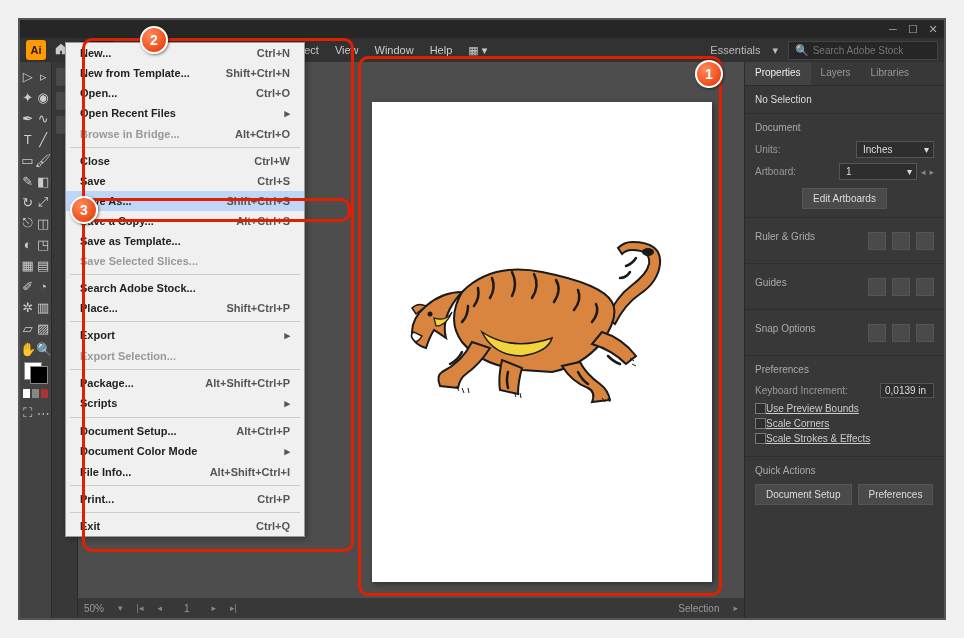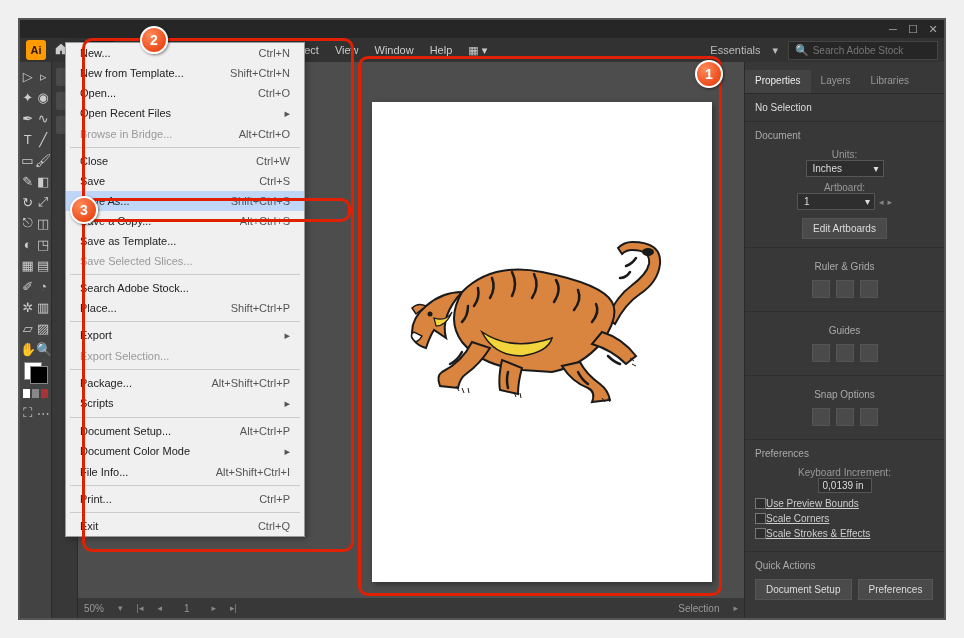--- a/index.html
+++ b/index.html
@@ -25,39 +25,39 @@
 .tool-fill .sw2 { position: absolute; width: 18px; height: 18px; background: #000; border: 1px solid #888; right: 2px; bottom: 0; }
 .tool-modes { display: flex; width: 28px; margin-top: 4px; }
 .tool-modes div { width: 9px; height: 9px; margin: 0 1px; }
 .panel-strip { width: 26px; background: #383838; border-right: 1px solid #2a2a2a; display: flex; flex-direction: column; align-items: center; padding-top: 6px; gap: 6px; }
 .panel-strip .pi { width: 18px; height: 18px; background: #4a4a4a; border-radius: 2px; }
 .canvas-area { flex: 1; background: #4d4d4d; position: relative; overflow: hidden; }
 .artboard { position: absolute; left: 294px; top: 40px; width: 340px; height: 480px; background: #fff; box-shadow: 2px 2px 6px rgba(0,0,0,0.4); }
 .tiger-svg { position: absolute; left: 30px; top: 130px; width: 280px; height: 200px; }
 .statusbar { position: absolute; bottom: 0; left: 0; right: 0; height: 20px; background: #383838; display: flex; align-items: center; color: #999; font-size: 10px; padding: 0 6px; gap: 14px; }
 .right-panels { width: 200px; background: #383838; border-left: 1px solid #2a2a2a; display: flex; flex-direction: column; color: #ccc; font-size: 10px; }
-.panel-tabs { display: flex; height: 24px; border-bottom: 1px solid #2a2a2a; margin-top: 8px; }
+.panel-tabs { display: flex; height: 24px; border-bottom: 1px solid #2a2a2a; }
 .panel-tabs .tab { padding: 5px 10px; color: #999; cursor: pointer; }
 .panel-tabs .tab.active { color: #eee; background: #434343; }
 .panel-section { padding: 8px 10px; border-bottom: 1px solid #2e2e2e; }
 .panel-section .sec-title { color: #aaa; margin-bottom: 8px; font-size: 10px; }
-.panel-row { display: flex; align-items: center; justify-content: space-between; margin: 5px 0; flex-direction: column; }
+.panel-row { display: flex; align-items: center; justify-content: space-between; margin: 5px 0; }
 .panel-row label { color: #999; }
 .panel-select { background: #2e2e2e; border: 1px solid #555; color: #ddd; padding: 2px 18px 2px 6px; font-size: 10px; width: 78px; position: relative; }
 .panel-btn { background: #4a4a4a; border: 1px solid #555; color: #ddd; padding: 4px 10px; font-size: 10px; cursor: pointer; }
 .panel-icons { display: flex; gap: 6px; }
 .panel-icons .pib { width: 18px; height: 18px; background: #4a4a4a; border: 1px solid #555; }
 .panel-input { background: #2e2e2e; border: 1px solid #555; color: #ddd; padding: 1px 4px; font-size: 10px; width: 54px; }
 .checkbox-row { display: flex; align-items: center; gap: 0; margin: 4px 0; text-decoration: underline; }
 .checkbox-row .cb { width: 11px; height: 11px; border: 1px solid #777; background: #2e2e2e; }
 .quick-buttons { display: flex; gap: 6px; margin-top: 6px; }
 
 
 .file-menu { position: absolute; left: 65px; top: 42px; width: 240px; background: #f0f0f0; border: 1px solid #999; box-shadow: 2px 2px 6px rgba(0,0,0,0.3); z-index: 50; font-size: 11px; color: #222; }
-.file-menu .mi { display: flex; justify-content: space-between; padding: 4px 14px; cursor: pointer; white-space: nowrap; }
+.file-menu .mi { display: flex; justify-content: space-between; padding: 4px 14px; cursor: pointer; white-space: nowrap; font-weight: bold; }
 .file-menu .mi.highlighted { background: #bfd6f6; }
 .file-menu .mi.disabled { color: #999; }
 .file-menu .sep { height: 1px; background: #ccc; margin: 3px 4px; }
 .file-menu .arrow { color: #555; }
 
 
 .badge { position: absolute; width: 28px; height: 28px; border-radius: 50%; background: radial-gradient(circle at 35% 30%, #ff8a5a, #e53200); border: 2px solid #fff; box-shadow: 1px 1px 3px rgba(0,0,0,0.5); color: #fff; font-weight: bold; font-size: 14px; display: flex; align-items: center; justify-content: center; z-index: 100; }
 .redbox { position: absolute; border: 3px solid #e02000; border-radius: 10px; pointer-events: none; z-index: 90; }
 
 .nav-arrow { color: #888; font-size: 9px; }

